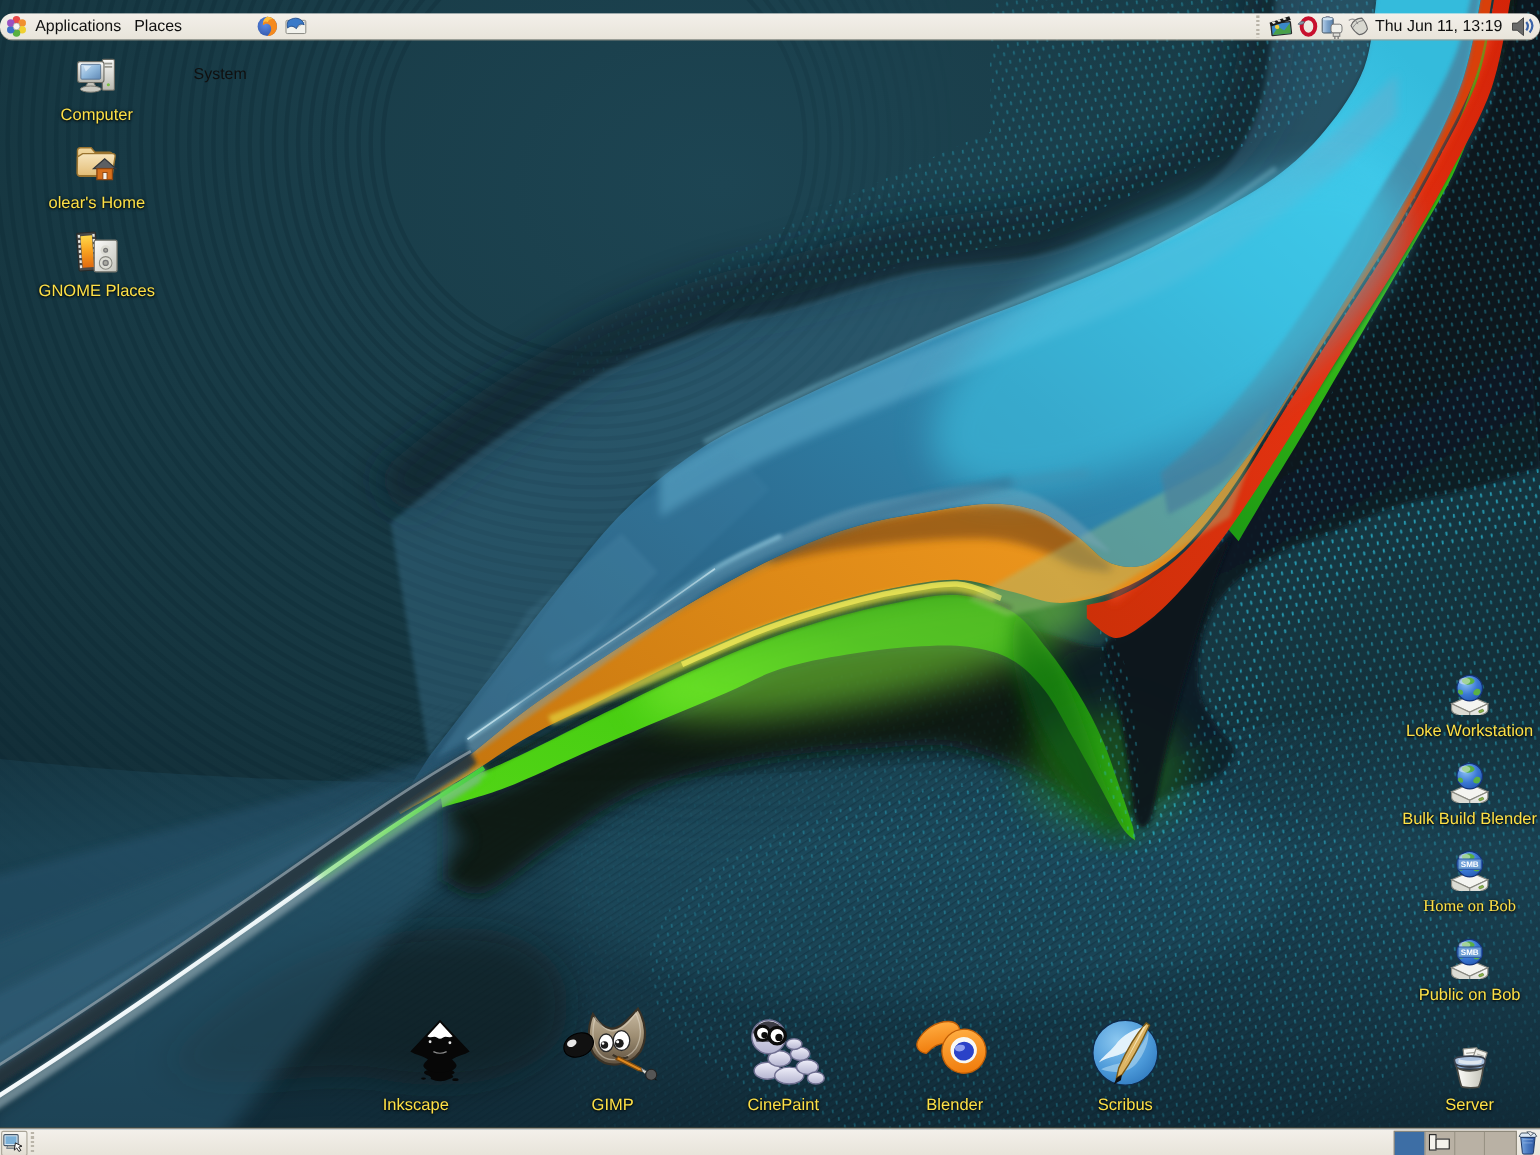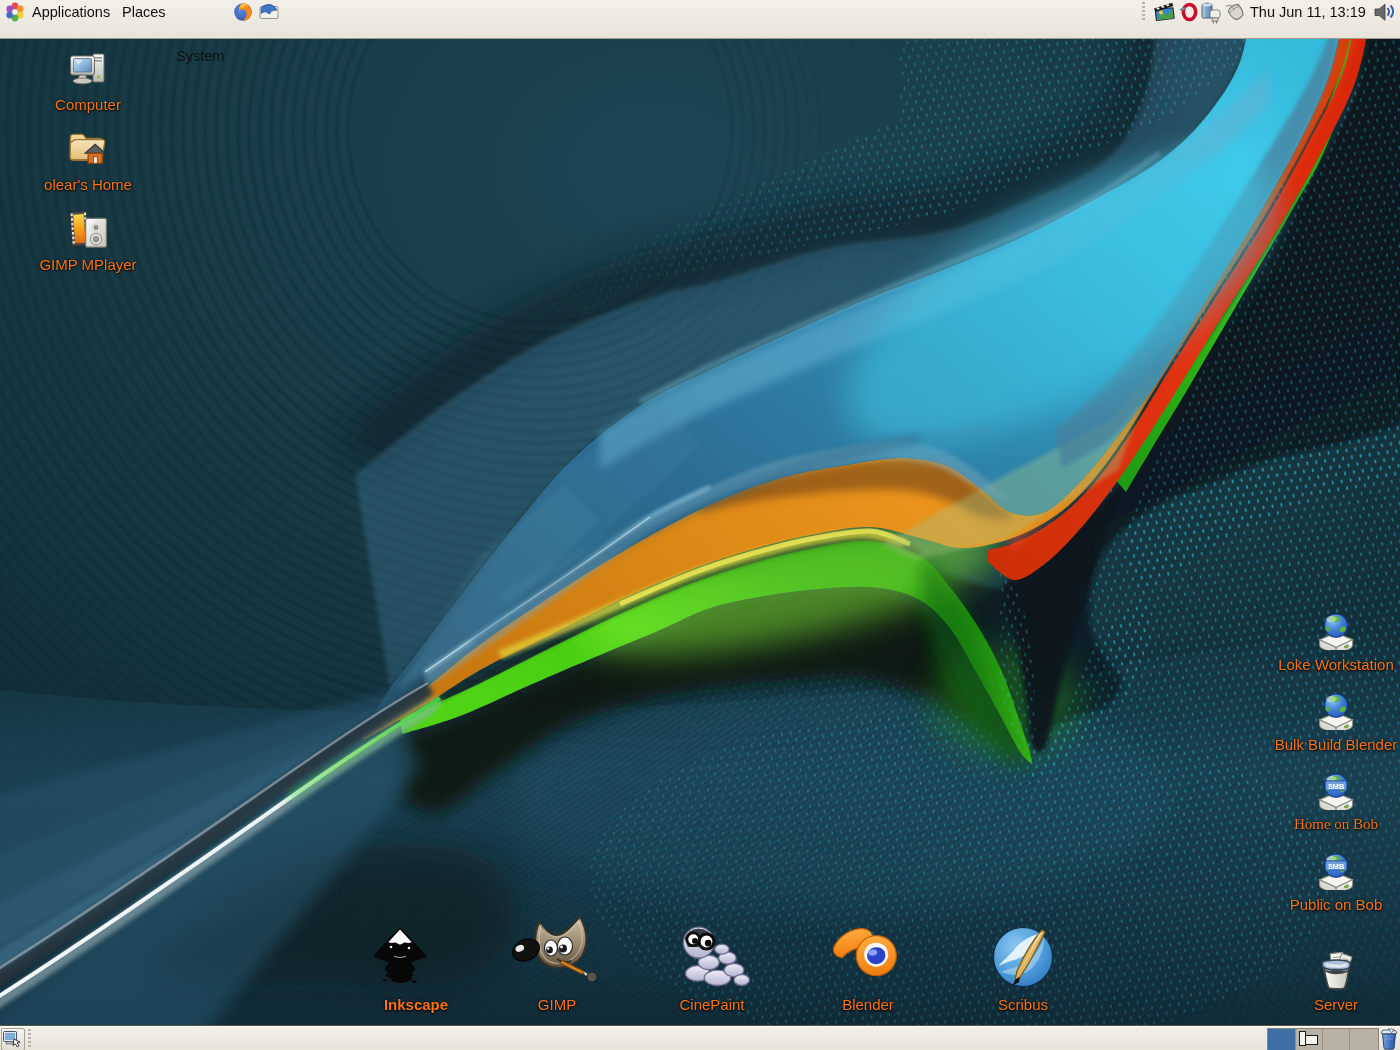--- a/index.html
+++ b/index.html
@@ -1,19 +1,19 @@
 <!DOCTYPE html>
 <html><head><meta charset="utf-8"><style>
 html,body{margin:0;padding:0;width:1400px;height:1050px;overflow:hidden;background:#122b36;font-family:"Liberation Sans",sans-serif;}
 #desk{position:absolute;left:0;top:0;width:1400px;height:1050px;}
 .panel{position:absolute;left:0;width:1400px;background:linear-gradient(#f3f0ea,#e8e4da);z-index:30;}
-#toppanel{top:0;height:39px;border-bottom:1px solid #9f9a8d;box-sizing:border-box;}
+#toppanel{top:12px;height:25px;border-bottom:1px solid #9f9a8d;box-sizing:border-box;border-radius:12px;}
 #botpanel{bottom:0;height:24px;border-top:1px solid #fdfdfc;box-shadow:0 -1px 0 #55503f;box-sizing:border-box;}
 .menutxt{position:absolute;top:3.5px;font-size:14.5px;color:#101010;}
-.dlabel{position:absolute;z-index:20;color:#f97316;font-size:15px;text-align:center;text-shadow:0 1px 2px rgba(0,0,0,.95),0 0 3px rgba(0,0,0,.7);white-space:nowrap;transform:translateX(-50%);}
+.dlabel{position:absolute;z-index:20;color:#fde047;font-size:15px;text-align:center;text-shadow:0 1px 2px rgba(0,0,0,.95),0 0 3px rgba(0,0,0,.7);white-space:nowrap;transform:translateX(-50%);}
 .dicon{position:absolute;z-index:20;transform:translateX(-50%);}
 .sep{position:absolute;top:2px;width:8px;height:20px;background-image:repeating-linear-gradient(to bottom,#b9b4a8 0,#b9b4a8 2px,transparent 2px,transparent 4px);background-size:3px 100%;background-repeat:no-repeat;background-position:2px 0;}
 </style></head><body>
 <div id="desk">
 <svg width="1400" height="1050" viewBox="0 0 1400 1050">
 <defs>
 <radialGradient id="bgrad" cx="0.47" cy="0.16" r="0.95">
  <stop offset="0" stop-color="#1d4553"></stop>
           <stop offset="0.55" stop-color="#163640"></stop>
           <stop offset="1" stop-color="#0d212b"></stop>
@@ -419,21 +419,21 @@
             <rect x="17.4" y="28.5" width="1.8" height="2.2"></rect>
           </g>
 </g>
 <rect x="18" y="9" width="18" height="25" rx="1.5" fill="url(#mg2)" stroke="#77776f" stroke-width="1"></rect>
 <circle cx="27" cy="17" r="4" fill="#dcdcd4" stroke="#88888o" stroke-width="0.8"></circle>
 <circle cx="27" cy="17" r="1.5" fill="#a8a8a0" stroke="#777"></circle>
 <circle cx="27" cy="27" r="5" fill="#dcdcd4" stroke="#888880" stroke-width="0.8"></circle>
 <circle cx="27" cy="27" r="2" fill="#a8a8a0" stroke="#777"></circle>
 </g>
     </svg></div>
-<div class="dlabel" style="left:88px;top:256px;">GIMP MPlayer</div>
+<div class="dlabel" style="left:88px;top:256px;">GNOME Places</div>
 <div class="dicon" style="left:1336px;top:610px;"><svg width="40" height="40" viewBox="0 0 40 40">
       <g transform="translate(-3.5,-1.5) scale(1.18)">
 <defs>
           <radialGradient id="gg1" cx="0.35" cy="0.3" r="0.9">
             <stop offset="0" stop-color="#8ec4f4"></stop>
             <stop offset="0.5" stop-color="#3a78d4"></stop>
             <stop offset="1" stop-color="#1c4ea8"></stop>
           </radialGradient>
 <linearGradient id="bx1" x1="0" y1="0" x2="0" y2="1">
             <stop offset="0" stop-color="#ffffff"></stop>
@@ -563,21 +563,21 @@
 <div class="dicon" style="left:400px;top:925px;"><svg width="62" height="62" viewBox="0 0 62 62">
 <path d="M31,2 L58,31 C53,34 47,35 42,38 C44,41 48,43 45,46 C41,50 36,53 31,56 C26,53 21,50 17,46 C14,43 18,41 20,38 C15,35 9,34 4,31 Z" fill="#070707"></path>
 <path d="M31,4.5 L42.5,17 C39,19.5 36.5,16 33.5,18.5 C32,19.7 30,19.7 28.5,18.5 C25.5,16 23,19.5 19.5,17 Z" fill="#fff"></path>
 <circle cx="22" cy="22" r="1.3" fill="#fff" opacity="0.9"></circle>
 <circle cx="40" cy="23" r="1.3" fill="#fff" opacity="0.9"></circle>
 <path d="M25,31 q6,3 12,0" stroke="#fff" stroke-width="1.1" fill="none" opacity="0.55"></path>
 <path d="M19,48 q-5,2 -0.5,4 q6,2 4,4 q9,4 17,0 q6,-2 2,-4 q6,-2 -0.5,-4 q-10,4 -22,0 z" fill="#070707"></path>
 <ellipse cx="45" cy="56.5" rx="2.8" ry="1.3" fill="#070707"></ellipse>
 <ellipse cx="16" cy="55.5" rx="2.2" ry="1" fill="#070707"></ellipse>
     </svg></div>
-<div class="dlabel" style="left:416px;top:996px;font-weight:bold;">Inkscape</div>
+<div class="dlabel" style="left:378px;top:996px;">Inkscape</div>
 <div class="dicon" style="left:557px;top:912px;"><svg width="90" height="70" viewBox="0 0 90 70">
 <defs>
         <linearGradient id="wg1" x1="0" y1="0" x2="0" y2="1">
           <stop offset="0" stop-color="#cbbda5"></stop>
           <stop offset="0.5" stop-color="#9d8d72"></stop>
           <stop offset="1" stop-color="#5f5140"></stop>
         </linearGradient>
       </defs>
 <path d="M 27,10 C 32,18 37,22 43,23 C 51,24 58,16 68,5 C 75,17 77,32 70,44 C 61,57 40,60 30,49 C 21,40 22,22 27,10 Z" fill="url(#wg1)" stroke="#3a3226" stroke-width="2"></path>
 <path d="M 29,13 C 33,19 38,24 43,25 C 51,26 59,19 66,9 C 71,19 72,31 66,41 C 58,52 41,55 33,46 C 26,38 26,24 29,13 Z" fill="none" stroke="#e8e0d0" stroke-width="1.2" opacity="0.5"></path>

